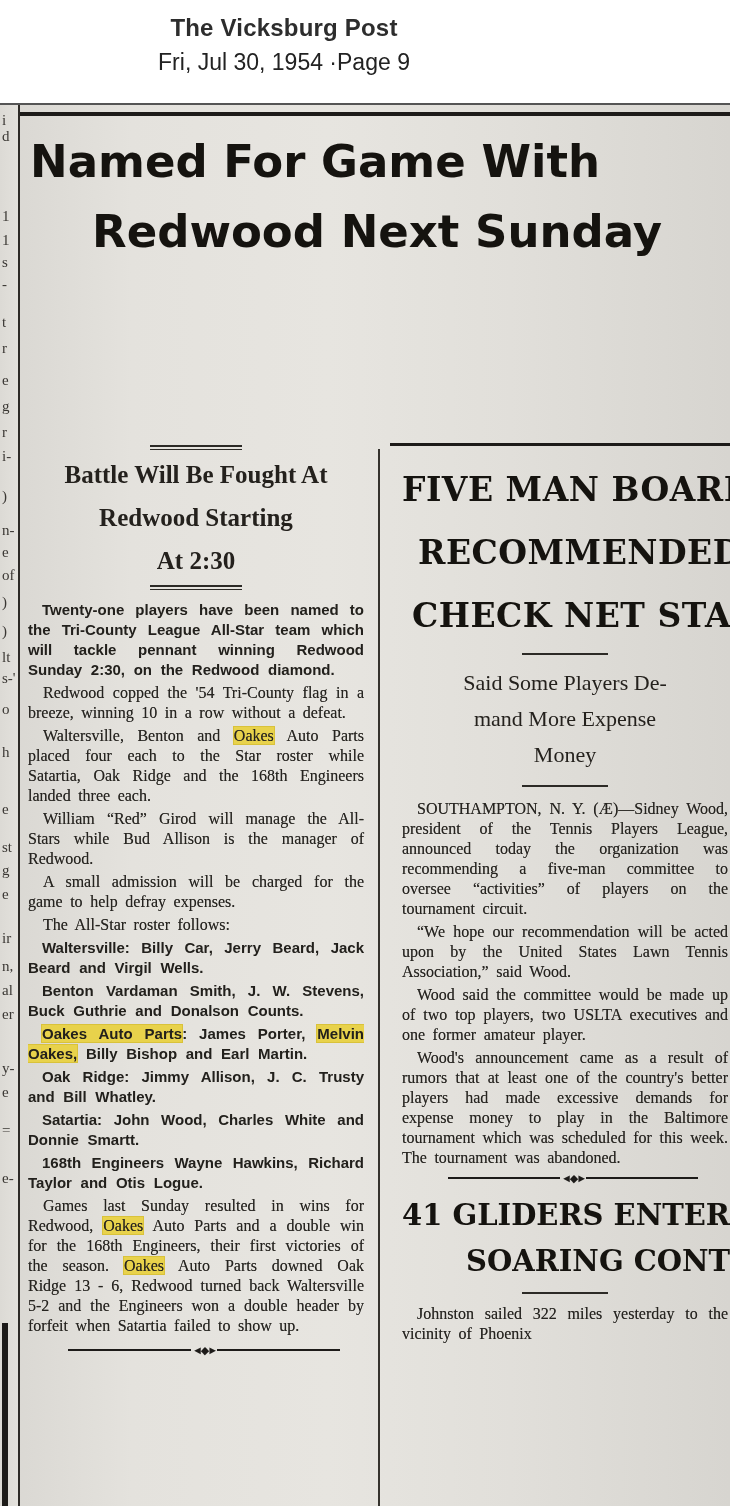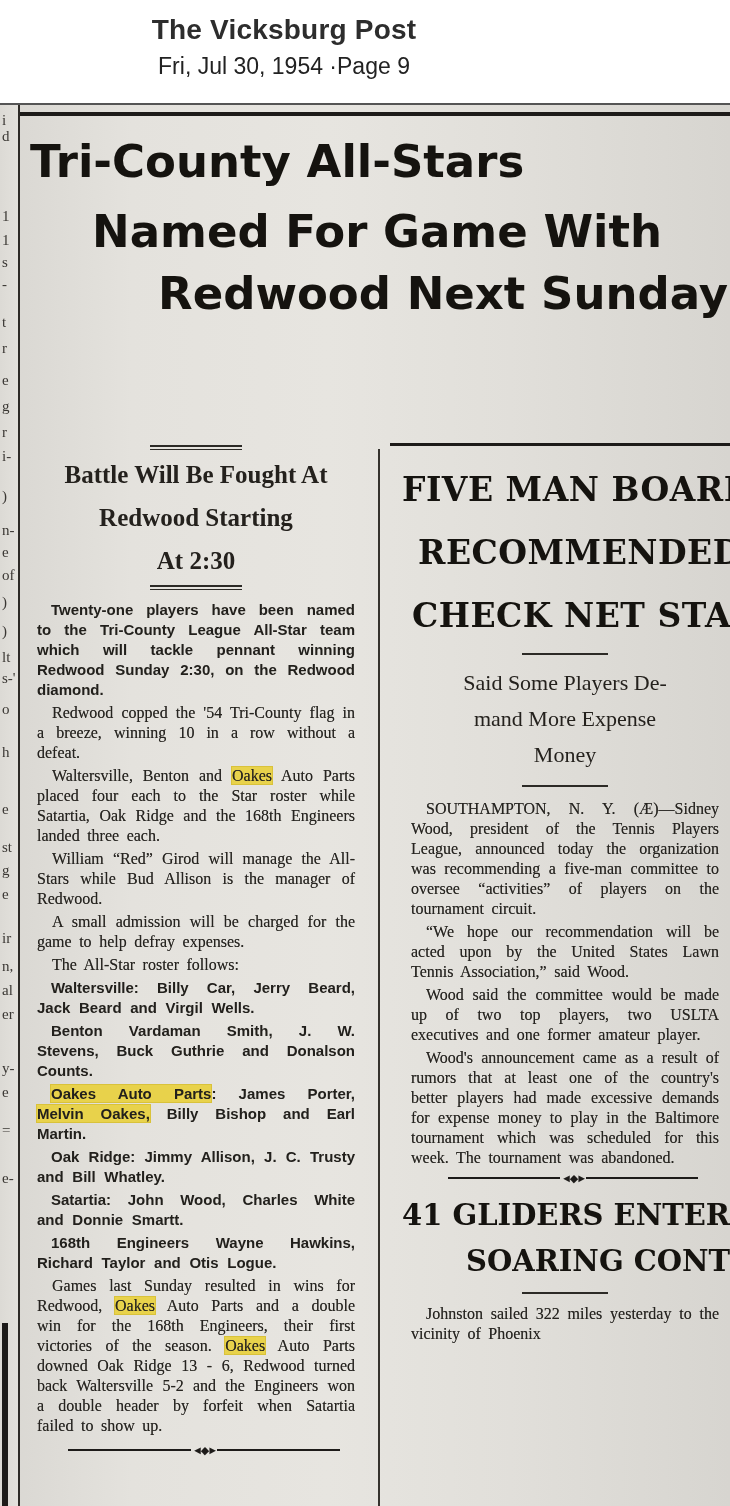--- a/index.html
+++ b/index.html
@@ -2,21 +2,21 @@
 <html><head>
 <meta charset="utf-8">
 <style>
   * { margin:0; padding:0; box-sizing:border-box; }
   html,body { width:730px; background:#ffffff; font-family:"Liberation Sans", sans-serif; }
   body { height:1506px; overflow:hidden; }
 
   
   .page-header { height:103px; background:#ffffff; padding-top:14px; }
   .ph-inner { width:568px; text-align:center; }
-  .ph-title { font-size:28px; font-weight:700; color:#2d2d2d; letter-spacing:.2px; }
+  .ph-title { font-size:24px; font-weight:700; color:#2d2d2d; letter-spacing:.2px; }
   .ph-date  { font-size:23px; font-weight:400; color:#222; margin-top:7px; }
 
   
   .clip { position:relative; height:1403px; overflow:hidden; color:#211e1b;
           background:linear-gradient(90deg,#d9d7d2 0%,#e4e2dd 18%,#e7e5e0 45%,#e1dfda 70%,#d7d5d0 100%);
           border-top:2px solid #555; }
   .clip-toprule { position:absolute; left:18px; right:0; top:7px; height:4px; background:#1d1b19;
                   box-shadow:0 -5px 0 -2px #8a8880; }
 
   
@@ -42,21 +42,21 @@
   
   .rule-sm { width:92px; margin:0 auto; border-top:2px solid #2c2a26; border-bottom:1px solid #2c2a26; height:5px; }
   .rule-xs { width:86px; margin:6px auto 8px; border-top:2px solid #2c2a26; }
   .end-divider { display:flex; align-items:center; margin:10px 24px 0 40px; color:#1d1b19; }
   .end-divider .line { flex:1; border-top:2px solid #1d1b19; }
   .end-divider .gem { font-size:11px; line-height:8px; padding:0 1px; letter-spacing:-2px; }
 
   
   .subhead { font-family:"Liberation Serif", serif; font-weight:700; font-size:25px; line-height:36px;
              text-align:center; color:#24211d; margin:7px 0 6px; }
-  .col-left p, .col-right p { text-align:justify; margin:0 9px 3px; }
+  .col-left p, .col-right p { text-align:justify; margin:0 0 3px; }
   p.serif { font-family:"Liberation Serif", serif; font-size:16px; line-height:20px; text-indent:15px;
             word-spacing:.22em; color:#262420; text-shadow:0 0 .5px rgba(30,28,24,.55); }
   p.bold-sans { font-family:"Liberation Sans", sans-serif; font-weight:700; font-size:15px; line-height:20px;
                 text-indent:14px; word-spacing:.3em; color:#22201c; }
   .hl-mark { background:#e8d24b; box-shadow:0 0 0 1px #d9c23a; }
 
   
   .col-right { border-top:3px solid #1d1b19; }
   .rc-headline { padding-top:12px; }
   .rc-headline div { font-family:"DejaVu Serif", serif; font-weight:700; font-size:33px; line-height:63px;
@@ -114,21 +114,20 @@
       <div class="frag" style="top: 878px;">al</div>
       <div class="frag" style="top: 902px;">er</div>
       <div class="frag" style="top: 956px;">y-</div>
       <div class="frag" style="top: 980px;">e</div>
       <div class="frag" style="top: 1018px;">=</div>
       <div class="frag" style="top: 1066px;">e-</div>
     </div>
   <div class="corner-bar"></div>
 
   <div class="main-headline" id="main-headline">
-      <div class="hl-line">Tri-County All-Stars</div>
       <div class="hl-line">Named For Game With</div>
       <div class="hl-line">Redwood Next Sunday</div>
     </div>
 
   <div class="columns">
     <div class="col-divider"></div>
 
     <div class="col-left">
       <div class="rule-sm"></div>
       <div id="left-subhead">

